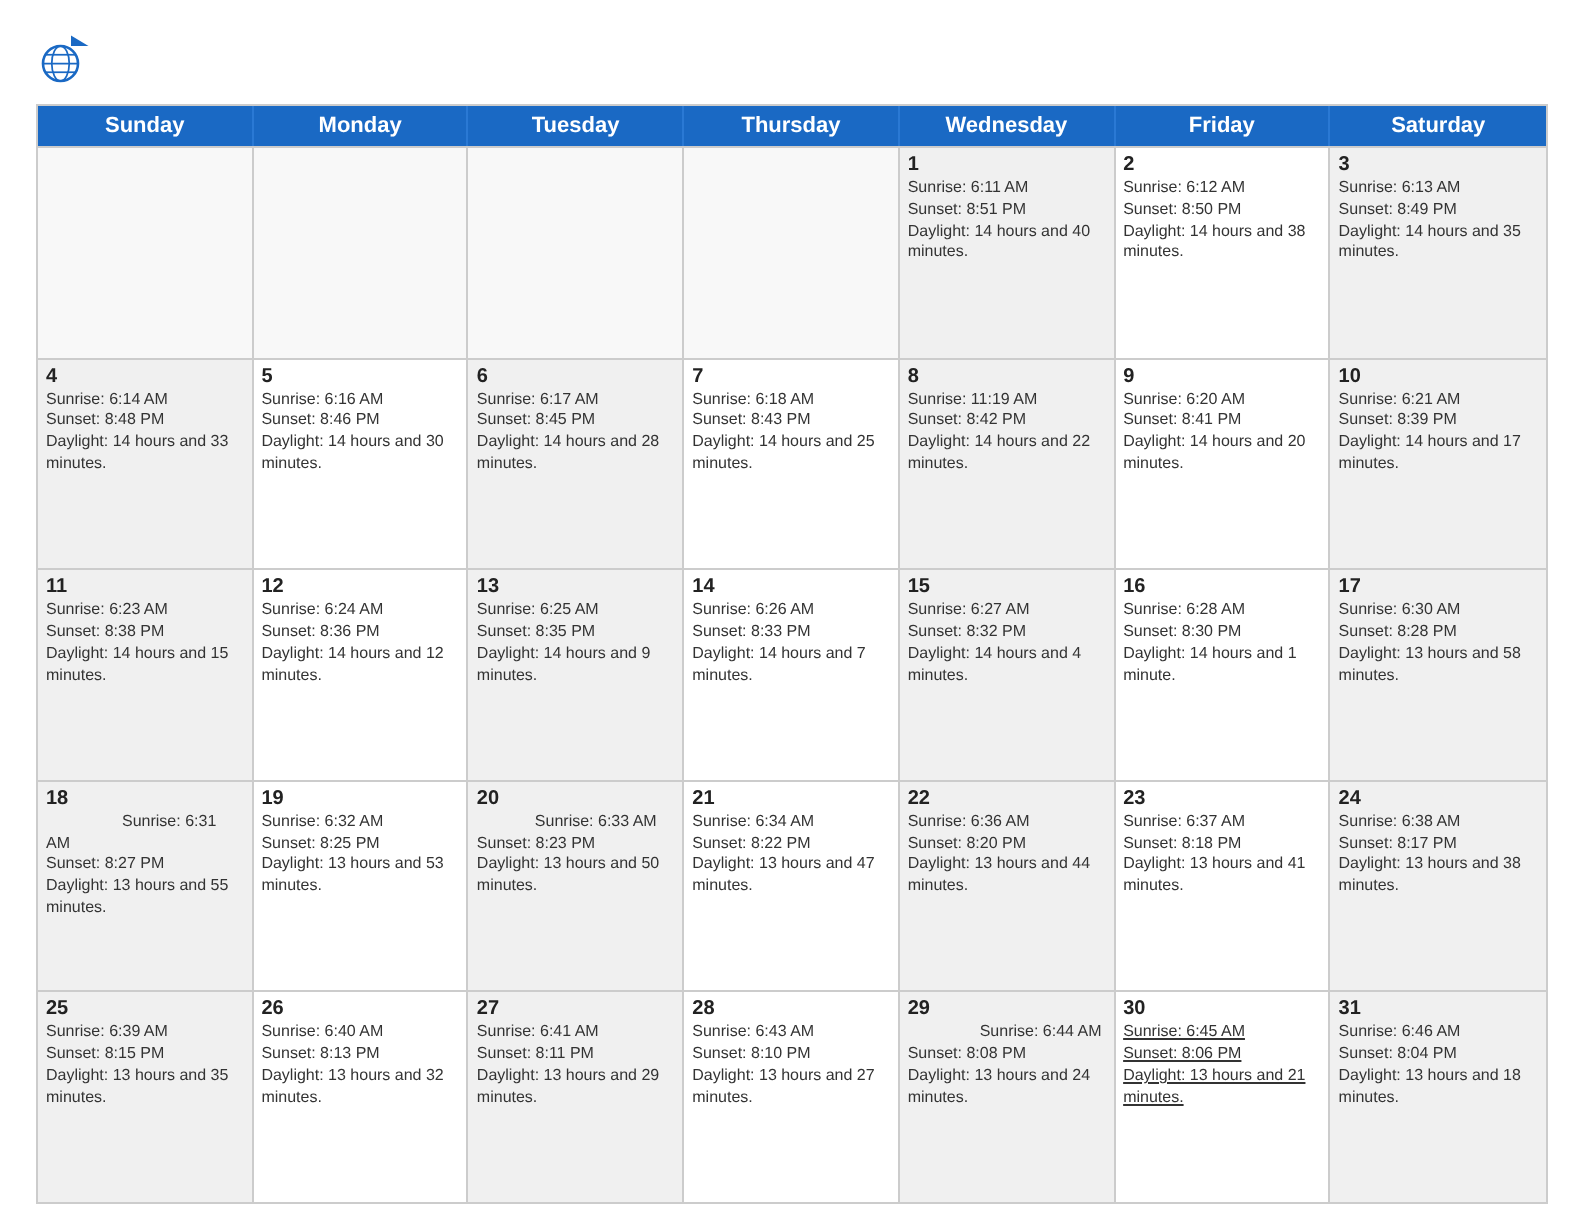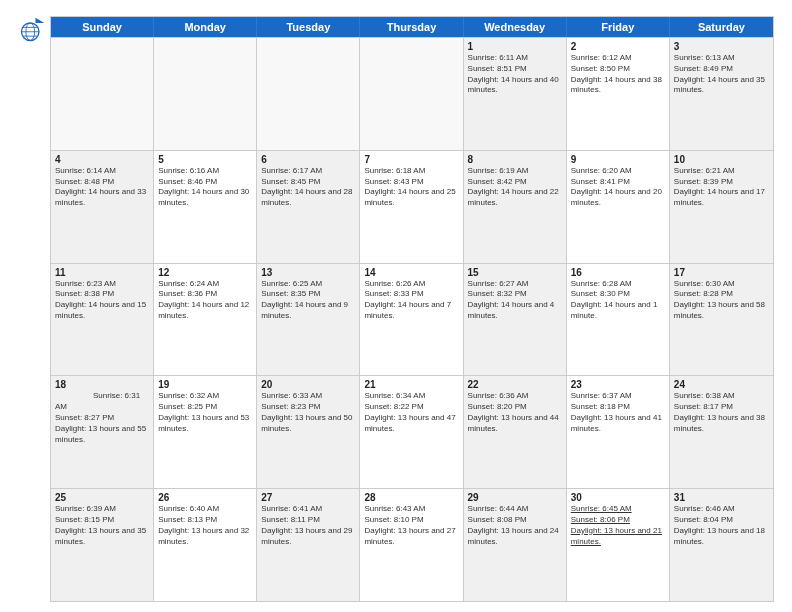--- a/index.html
+++ b/index.html
@@ -8,20 +8,21 @@
       background: #fff;
       width: 792px;
       height: 612px;
       overflow: hidden;
     }
     .page {
       width: 792px;
       height: 612px;
       padding: 16px 18px 10px 18px;
       display: flex;
+      flex-direction: column;
     }
     .header-row {
       display: flex;
       justify-content: space-between;
       align-items: flex-start;
       margin-bottom: 8px;
     }
     .logo {
       display: flex;
       align-items: center;
@@ -169,21 +170,21 @@
 Daylight: 14 hours and 33 minutes.</span></div>
           <div class="cal-cell"><span class="day-num">5</span><span class="cell-text" style="white-space: pre-line;">Sunrise: 6:16 AM
 Sunset: 8:46 PM
 Daylight: 14 hours and 30 minutes.</span></div>
           <div class="cal-cell shaded"><span class="day-num">6</span><span class="cell-text" style="white-space: pre-line; margin-top: 12px;">Sunrise: 6:17 AM
 Sunset: 8:45 PM
 Daylight: 14 hours and 28 minutes.</span></div>
           <div class="cal-cell"><span class="day-num">7</span><span class="cell-text" style="white-space: pre-line;">Sunrise: 6:18 AM
 Sunset: 8:43 PM
 Daylight: 14 hours and 25 minutes.</span></div>
-          <div class="cal-cell shaded"><span class="day-num">8</span><span class="cell-text" style="white-space: pre-line;">Sunrise: 6:19 AM
+          <div class="cal-cell shaded"><span class="day-num">8</span><span class="cell-text" style="white-space: pre-line;">Sunrise: 11:19 AM
 Sunset: 8:42 PM
 Daylight: 14 hours and 22 minutes.</span></div>
           <div class="cal-cell"><span class="day-num">9</span><span class="cell-text" style="white-space: pre-line;">Sunrise: 6:20 AM
 Sunset: 8:41 PM
 Daylight: 14 hours and 20 minutes.</span></div>
           <div class="cal-cell shaded"><span class="day-num">10</span><span class="cell-text" style="white-space: pre-line;">Sunrise: 6:21 AM
 Sunset: 8:39 PM
 Daylight: 14 hours and 17 minutes.</span></div>
         </div>
         <div class="cal-row">
@@ -209,21 +210,21 @@
 Sunset: 8:28 PM
 Daylight: 13 hours and 58 minutes.</span></div>
         </div>
         <div class="cal-row">
           <div class="cal-cell shaded"><span class="day-num">18</span><span class="cell-text" style="white-space: pre-line; margin-left: 38px;">Sunrise: 6:31 AM
 Sunset: 8:27 PM
 Daylight: 13 hours and 55 minutes.</span></div>
           <div class="cal-cell"><span class="day-num">19</span><span class="cell-text" style="white-space: pre-line;">Sunrise: 6:32 AM
 Sunset: 8:25 PM
 Daylight: 13 hours and 53 minutes.</span></div>
-          <div class="cal-cell shaded"><span class="day-num">20</span><span class="cell-text" style="white-space: pre-line;">Sunrise: 6:33 AM
+          <div class="cal-cell shaded"><span class="day-num">20</span><span class="cell-text" style="white-space: pre-line; margin-left: 29px;">Sunrise: 6:33 AM
 Sunset: 8:23 PM
 Daylight: 13 hours and 50 minutes.</span></div>
           <div class="cal-cell"><span class="day-num">21</span><span class="cell-text" style="white-space: pre-line;">Sunrise: 6:34 AM
 Sunset: 8:22 PM
 Daylight: 13 hours and 47 minutes.</span></div>
           <div class="cal-cell shaded"><span class="day-num">22</span><span class="cell-text" style="white-space: pre-line;">Sunrise: 6:36 AM
 Sunset: 8:20 PM
 Daylight: 13 hours and 44 minutes.</span></div>
           <div class="cal-cell"><span class="day-num">23</span><span class="cell-text" style="white-space: pre-line;">Sunrise: 6:37 AM
 Sunset: 8:18 PM
@@ -238,21 +239,21 @@
 Daylight: 13 hours and 35 minutes.</span></div>
           <div class="cal-cell"><span class="day-num">26</span><span class="cell-text" style="white-space: pre-line;">Sunrise: 6:40 AM
 Sunset: 8:13 PM
 Daylight: 13 hours and 32 minutes.</span></div>
           <div class="cal-cell shaded"><span class="day-num">27</span><span class="cell-text" style="white-space: pre-line;">Sunrise: 6:41 AM
 Sunset: 8:11 PM
 Daylight: 13 hours and 29 minutes.</span></div>
           <div class="cal-cell"><span class="day-num">28</span><span class="cell-text" style="white-space: pre-line;">Sunrise: 6:43 AM
 Sunset: 8:10 PM
 Daylight: 13 hours and 27 minutes.</span></div>
-          <div class="cal-cell shaded"><span class="day-num">29</span><span class="cell-text" style="white-space: pre-line;">Sunrise: 6:44 AM
+          <div class="cal-cell shaded"><span class="day-num">29</span><span class="cell-text" style="white-space: pre-line; margin-left: 36px;">Sunrise: 6:44 AM
 Sunset: 8:08 PM
 Daylight: 13 hours and 24 minutes.</span></div>
           <div class="cal-cell"><span class="day-num">30</span><span class="cell-text" style="white-space: pre-line; text-decoration: underline;">Sunrise: 6:45 AM
 Sunset: 8:06 PM
 Daylight: 13 hours and 21 minutes.</span></div>
           <div class="cal-cell shaded"><span class="day-num">31</span><span class="cell-text" style="white-space: pre-line;">Sunrise: 6:46 AM
 Sunset: 8:04 PM
 Daylight: 13 hours and 18 minutes.</span></div>
         </div>
       </div>

